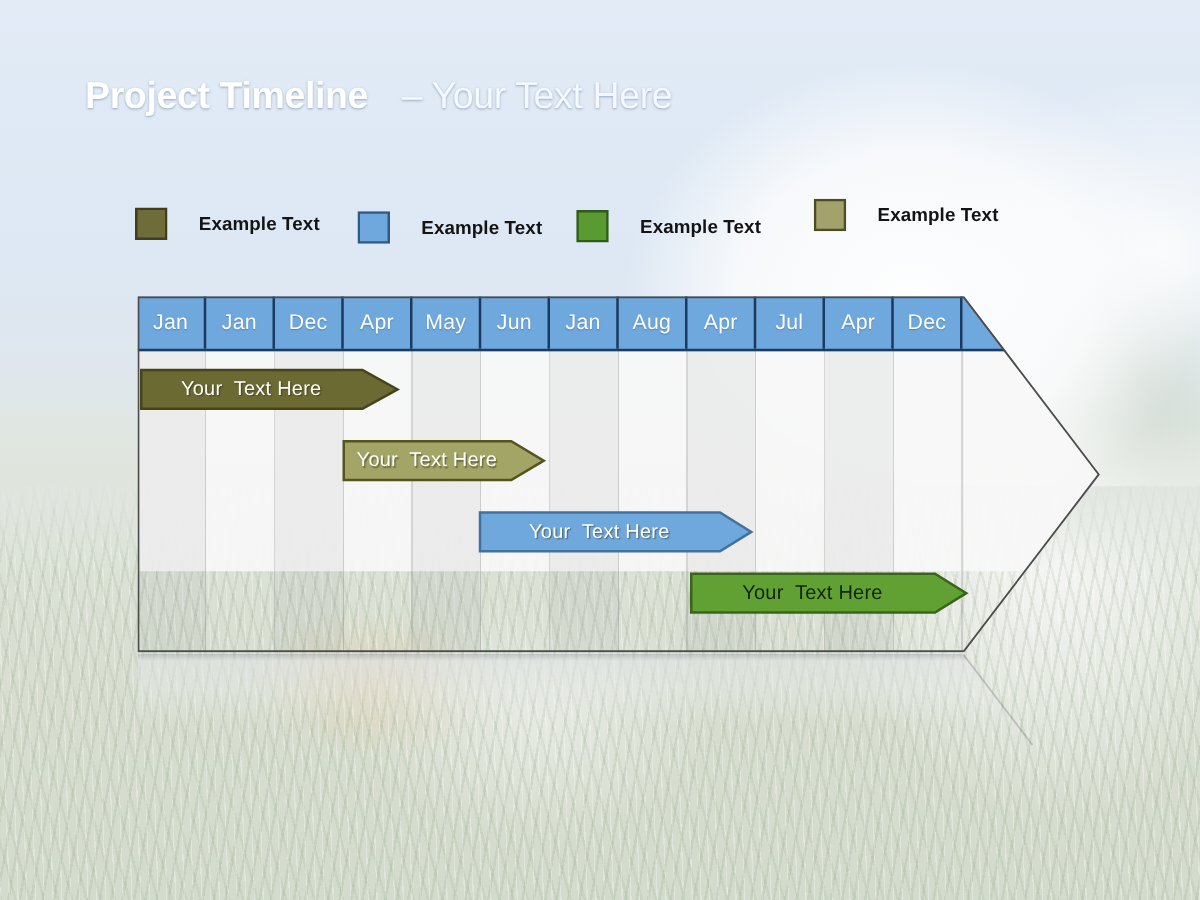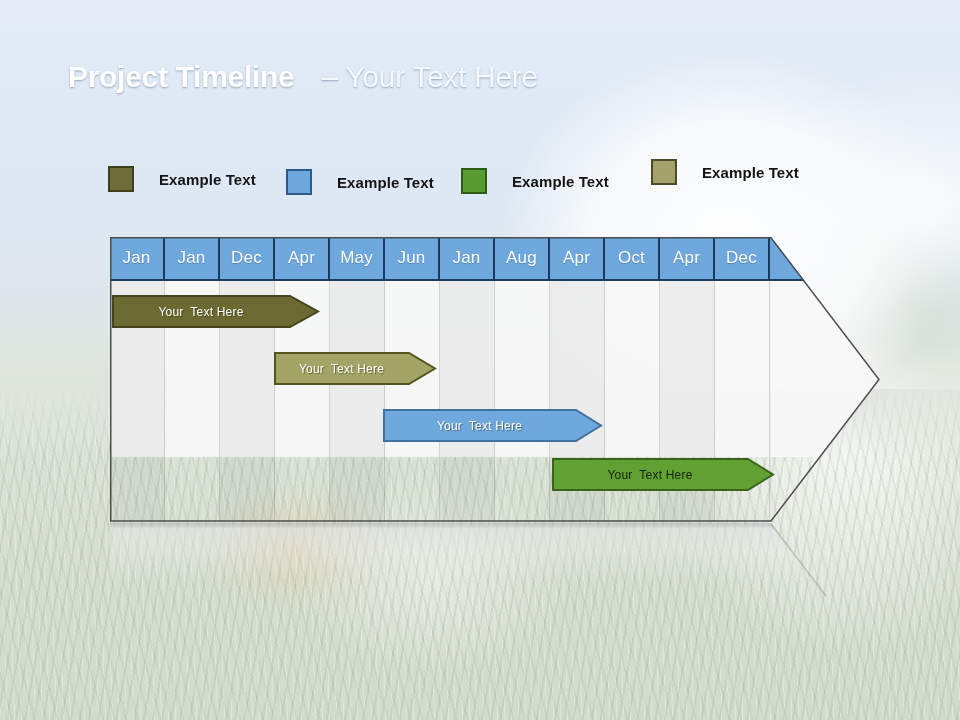--- a/index.html
+++ b/index.html
@@ -60,21 +60,21 @@
     border-bottom:2px solid #1d3c63; }
   .month-cell { position:absolute; top:0; width:55px; height:42px;
     border-right:2px solid #1c3a5e; color:#ffffff; font-size:17px;
     display:flex; align-items:center; justify-content:center; letter-spacing:0.2px;
     text-shadow:0 1px 1px rgba(30,60,100,0.35); }
 
   .bar { position:absolute; }
   .bar svg { position:absolute; left:0; top:0; overflow:visible; }
   .bar .bar-label { position:absolute; top:0; height:100%; display:flex;
     align-items:center; justify-content:center; white-space:pre;
-    font-size:12px; letter-spacing:0.2px; }
+    font-size:16px; letter-spacing:0.2px; }
   .bar-light .bar-label { text-shadow:1px 1px 1px rgba(40,40,10,0.5); }
   .bar-0 { left:2px;   top:58px;  width:208px; height:33px; }
   .bar-1 { left:164px; top:115px; width:163px; height:33px; }
   .bar-2 { left:273px; top:172px; width:220px; height:33px; }
   .bar-3 { left:442px; top:221px; width:223px; height:33px; }
   .bar-0 .bar-label { left:0; width:178px; }
   .bar-1 .bar-label { left:0; width:135px; }
   .bar-2 .bar-label { left:0; width:193px; }
   .bar-3 .bar-label { left:0; width:196px; }
 
@@ -132,21 +132,21 @@
   <div class="month-header" style="background-color: rgb(111, 168, 220);">
     <div class="month-cell" style="left:0">Jan</div>
     <div class="month-cell" style="left:55px">Jan</div>
     <div class="month-cell" style="left:110px">Dec</div>
     <div class="month-cell" style="left:165px">Apr</div>
     <div class="month-cell" style="left:220px">May</div>
     <div class="month-cell" style="left:275px">Jun</div>
     <div class="month-cell" style="left:330px">Jan</div>
     <div class="month-cell" style="left:385px">Aug</div>
     <div class="month-cell" style="left:440px">Apr</div>
-    <div class="month-cell" style="left:495px">Oct</div>
+    <div class="month-cell" style="left:495px">Jul</div>
     <div class="month-cell" style="left:550px">Apr</div>
     <div class="month-cell" style="left:605px">Dec</div>
   </div>
 
   <div class="bar bar-0 bar-light">
     <svg width="208" height="33">
       <polygon points="1,1 178,1 206,16.5 178,32 1,32" stroke-width="2" fill="#6b6a33" stroke="#45451c"></polygon>
     </svg>
     <div class="bar-label" style="color: rgb(255, 255, 255);">Your  Text Here</div>
   </div>

